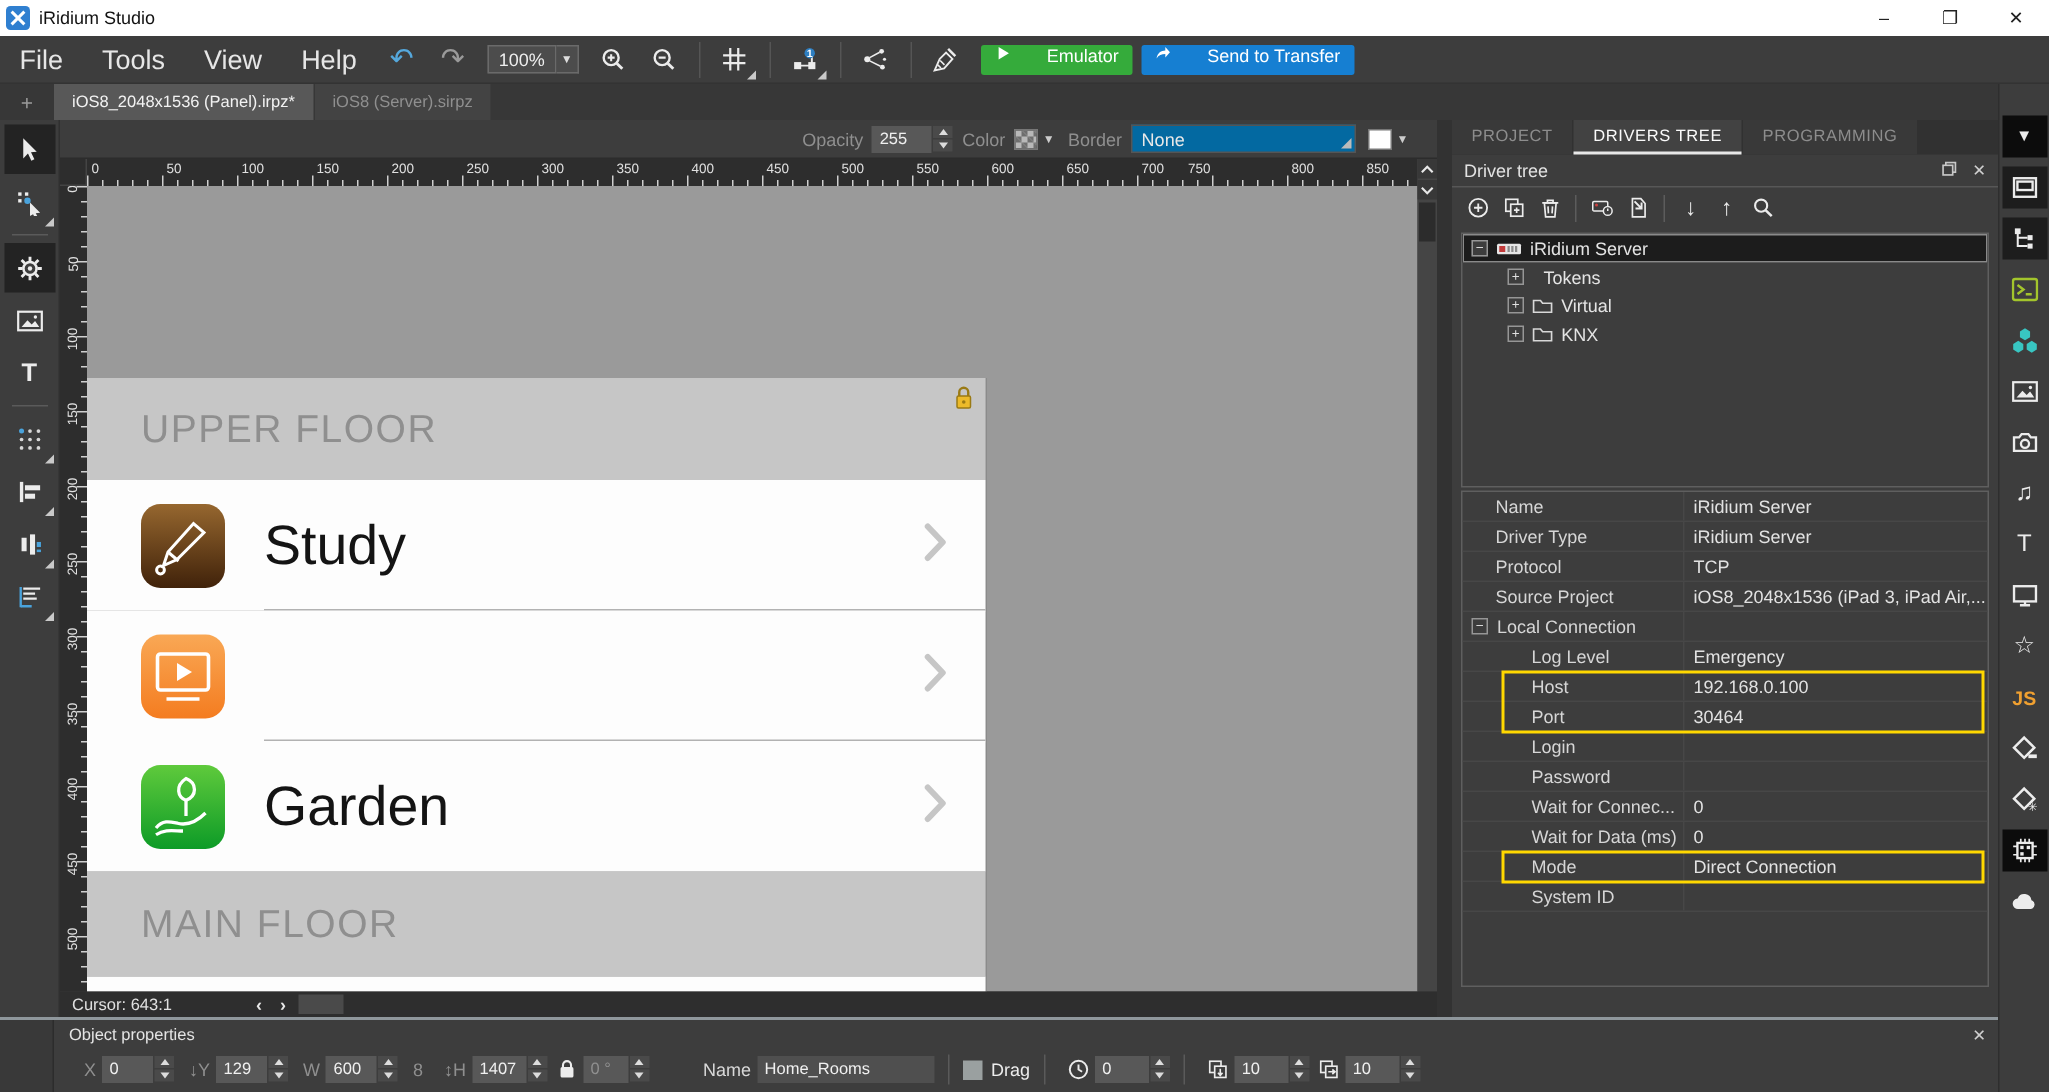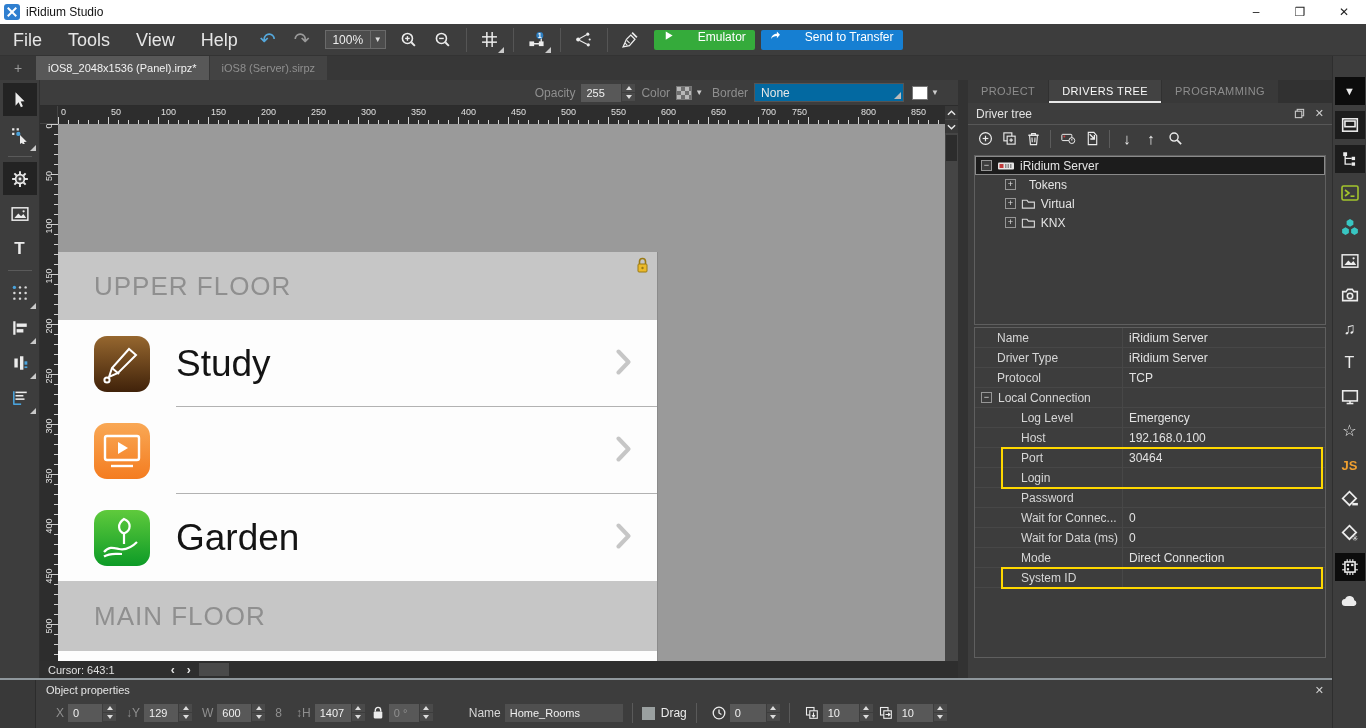--- a/index.html
+++ b/index.html
@@ -759,20 +759,24 @@
         </div>
         <div class="prow">
           <div class="pcell-label" style="padding-left: 22px;">Driver Type</div>
           <div class="pcell-value">iRidium Server</div>
         </div>
         <div class="prow">
           <div class="pcell-label" style="padding-left: 22px;">Protocol</div>
           <div class="pcell-value">TCP</div>
         </div>
         <div class="prow">
+          <div class="pcell-label" style="padding-left: 22px;">Source Project</div>
+          <div class="pcell-value">iOS8_2048x1536 (iPad 3, iPad Air,...</div>
+        </div>
+        <div class="prow">
           <div class="pcell-label" style="padding-left: 6px;">
             <span class="expander" style="margin-right: 6px;">−</span>
             <span>Local Connection</span>
           </div>
           <div class="pcell-value"></div>
         </div>
         <div class="prow">
           <div class="pcell-label" style="padding-left: 46px;">Log Level</div>
           <div class="pcell-value">Emergency</div>
         </div>

